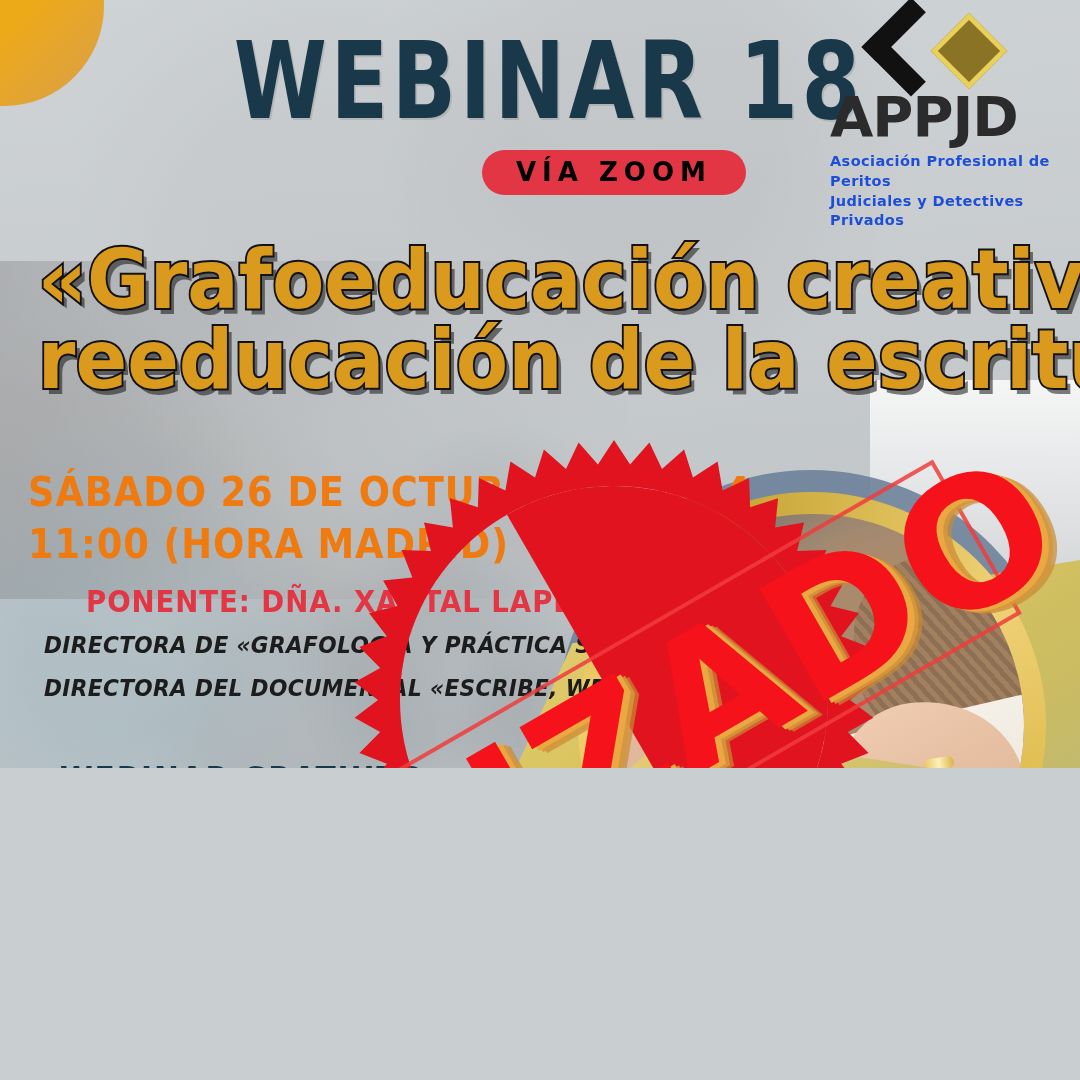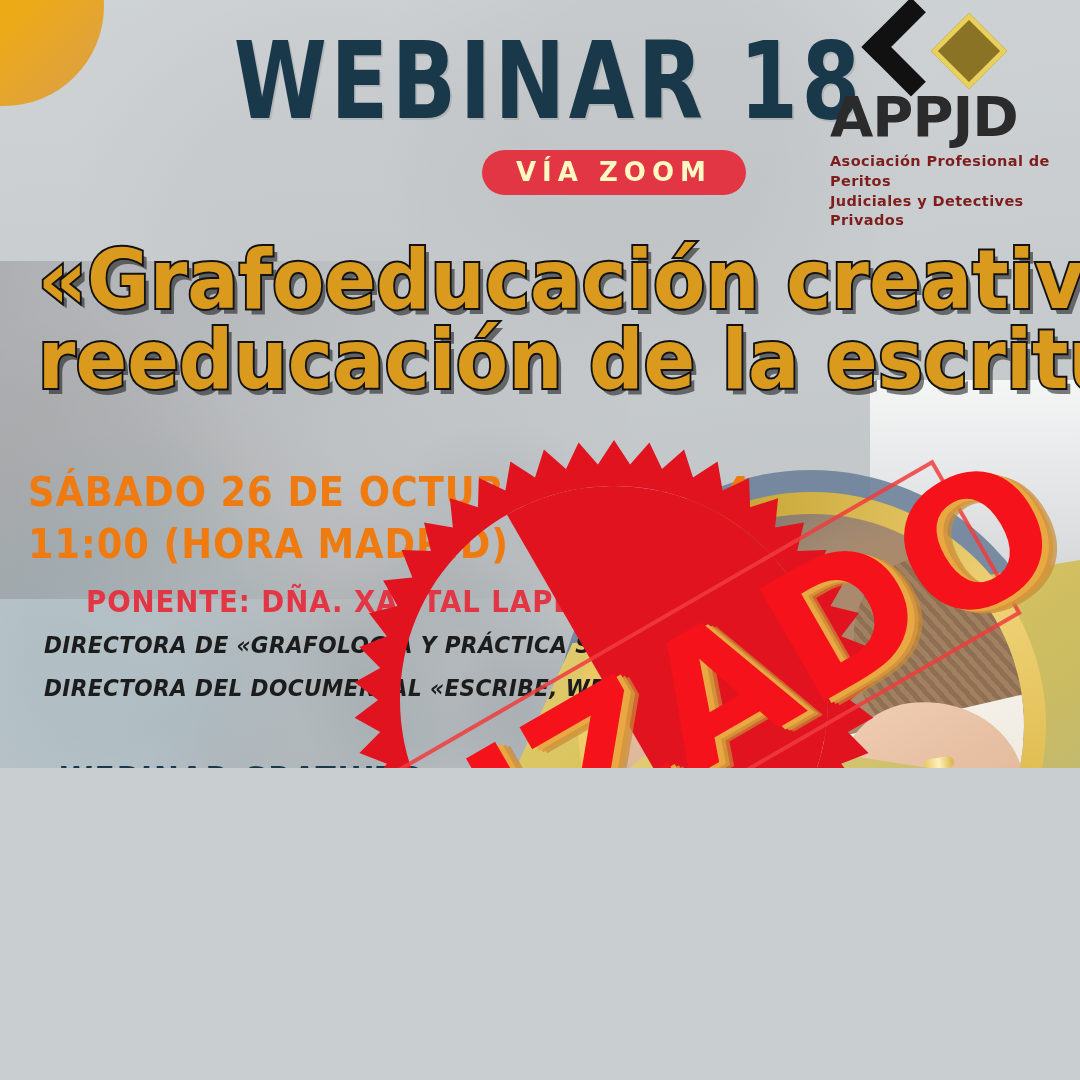--- a/index.html
+++ b/index.html
@@ -143,21 +143,21 @@
     transform:scaleX(.88) scaleY(1.12);
     transform-origin:center top;
     padding-left:20px;
     text-shadow:2px 2px 0 rgba(0,0,0,.10);
     white-space:nowrap;
   }
   .via-badge {
     position:absolute; left:50%; top:150px;
     transform:translateX(-58px);
     background:#e23644;
-    color:#fef9c3;
+    color:#000000;
     padding:9px 34px 10px;
     border-radius:26px;
     font-family:"DejaVu Sans", sans-serif;
     font-weight:700;
     font-size:26px;
     letter-spacing:6px;
     line-height:1;
     white-space:nowrap;
   }
 
@@ -187,21 +187,21 @@
     line-height:.9;
     margin-top:-12px;
   }
   .logo-sub {
     margin-top:10px;
     font-family:"DejaVu Sans", sans-serif;
     font-weight:700;
     font-size:14.5px;
     letter-spacing:.4px;
     line-height:1.35;
-    color:#7f1d1d;
+    color:#1d4ed8;
   }
 
   
   .headline {
     position:absolute; left:0; right:0; top:240px;
     text-align:center;
     font-family:"DejaVu Sans", sans-serif;
     font-weight:700;
     font-size:82px;
     line-height:.98;

